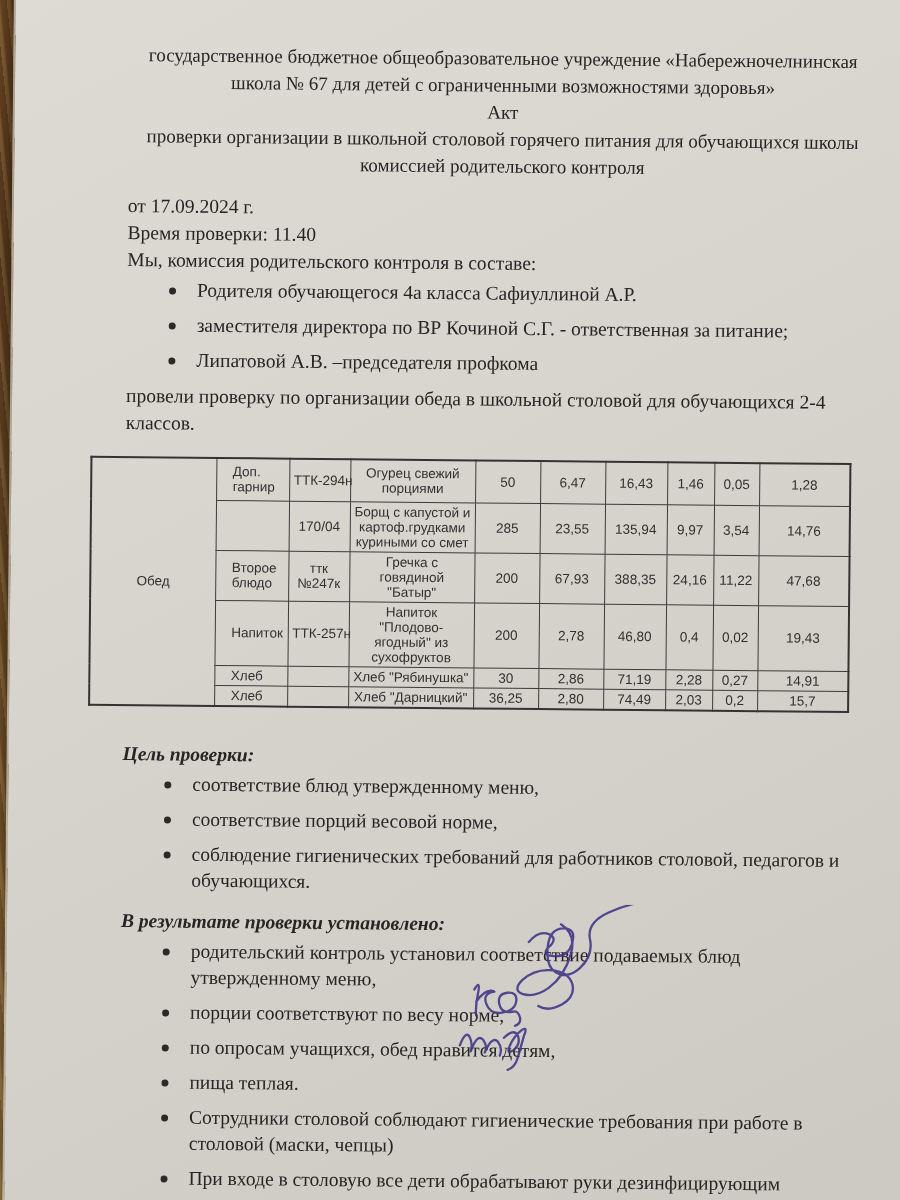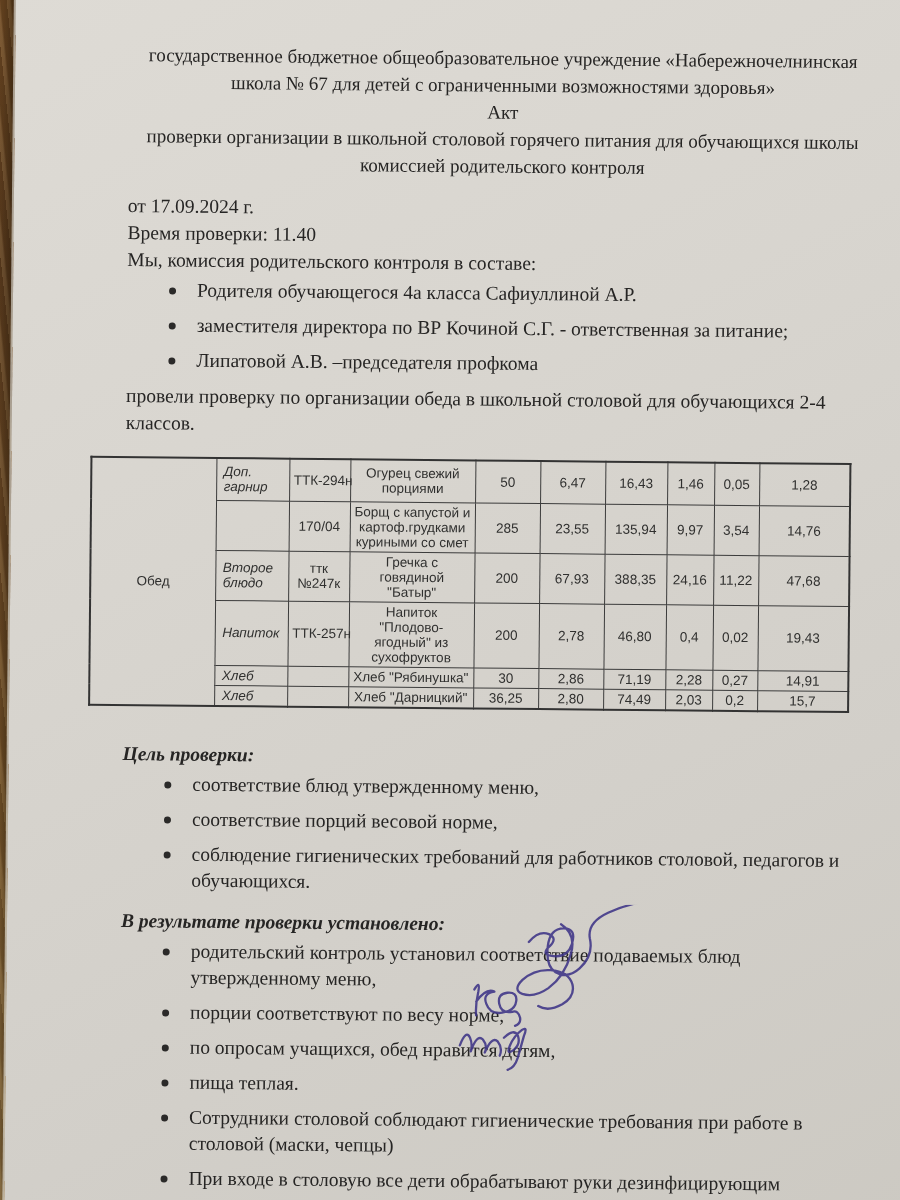--- a/index.html
+++ b/index.html
@@ -29,21 +29,21 @@
   ul.dots li::before{
     content:"";position:absolute;left:2px;top:10px;width:7px;height:7px;border-radius:50%;background:#2b2a29;
   }
   .heading-bi{font-weight:bold;font-style:italic;font-size:19.5px;line-height:27px;margin-top:14px;}
   table.menu{
     border-collapse:collapse;margin:20px 0 0 -35px;width:759px;table-layout:fixed;
     font-family:"Liberation Sans", sans-serif;font-size:13.5px;color:#30302f;
     border:2px solid #333;
   }
   table.menu td{border:1.5px solid #3c3c3c;padding:2px 4px;text-align:center;vertical-align:middle;line-height:15px;}
-  table.menu td.cat{text-align:left;padding-left:7px;font-style:italic;}
+  table.menu td.cat{text-align:left;padding-left:16px;}
   .ink{position:absolute;left:436px;top:915px;width:250px;height:170px;z-index:3;pointer-events:none;}
   .ink path{fill:none;stroke:#3d3486;stroke-width:2.3;stroke-linecap:round;stroke-linejoin:round;opacity:.88;}
 </style>
 </head>
 <body>
 
 <div class="paper">
   <div class="content">
 
     <div class="titleblock">

